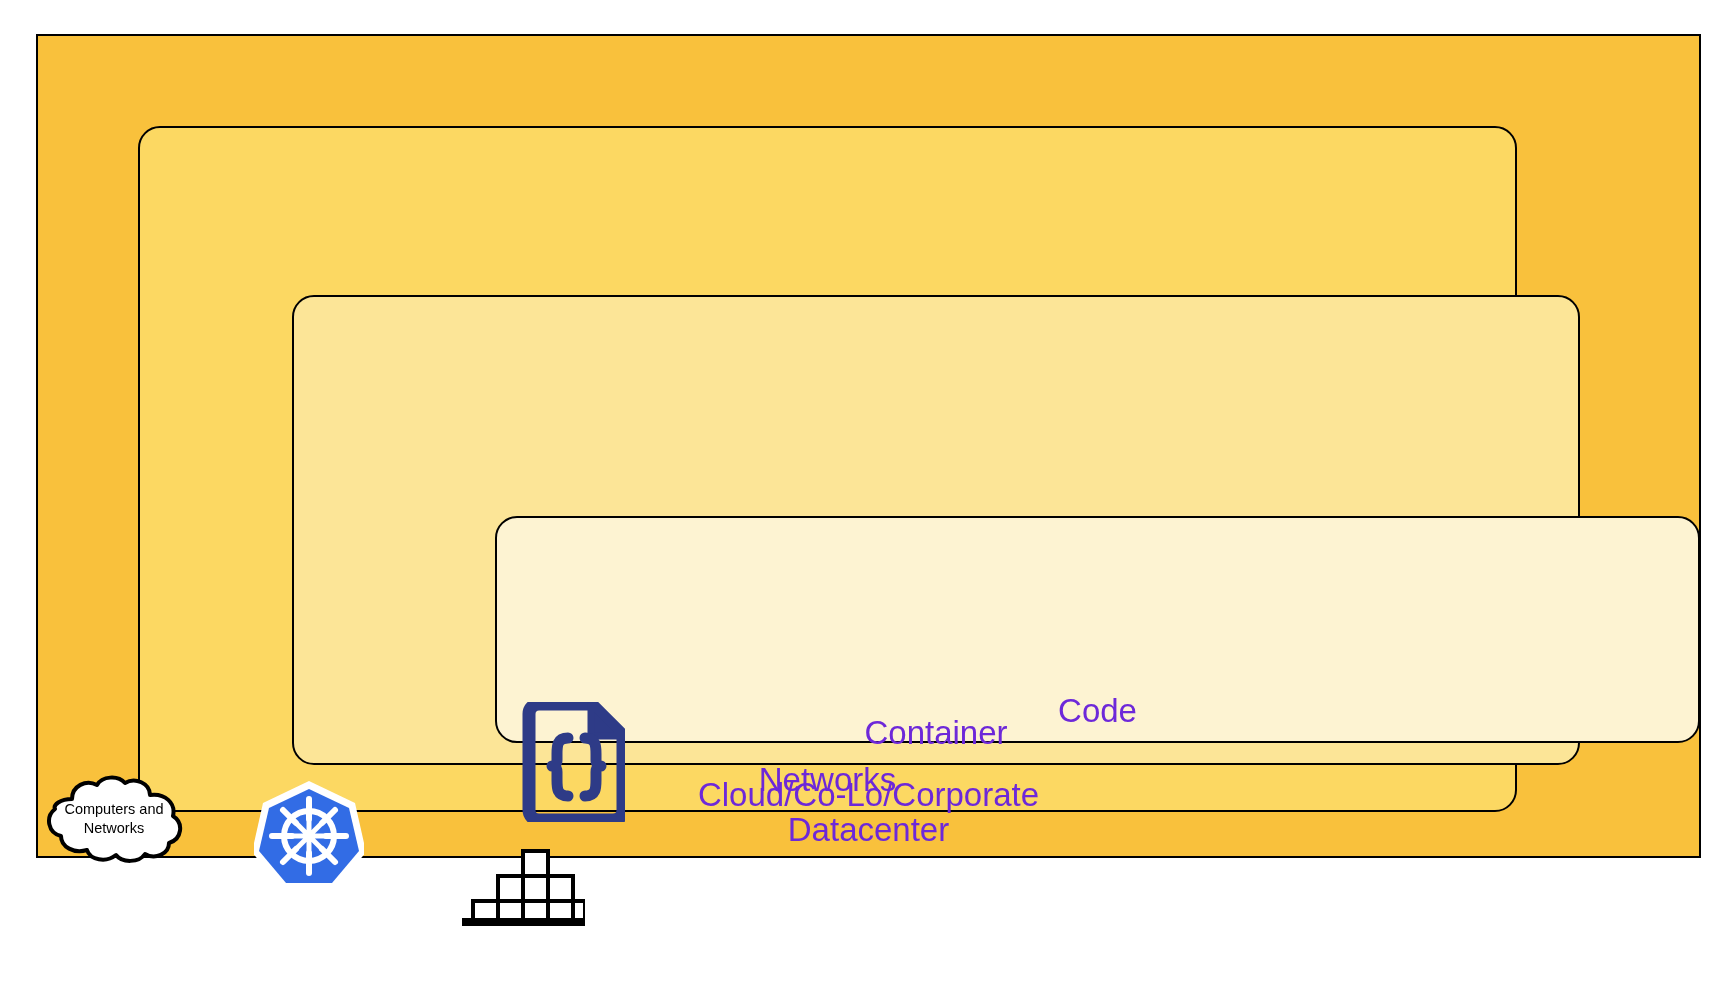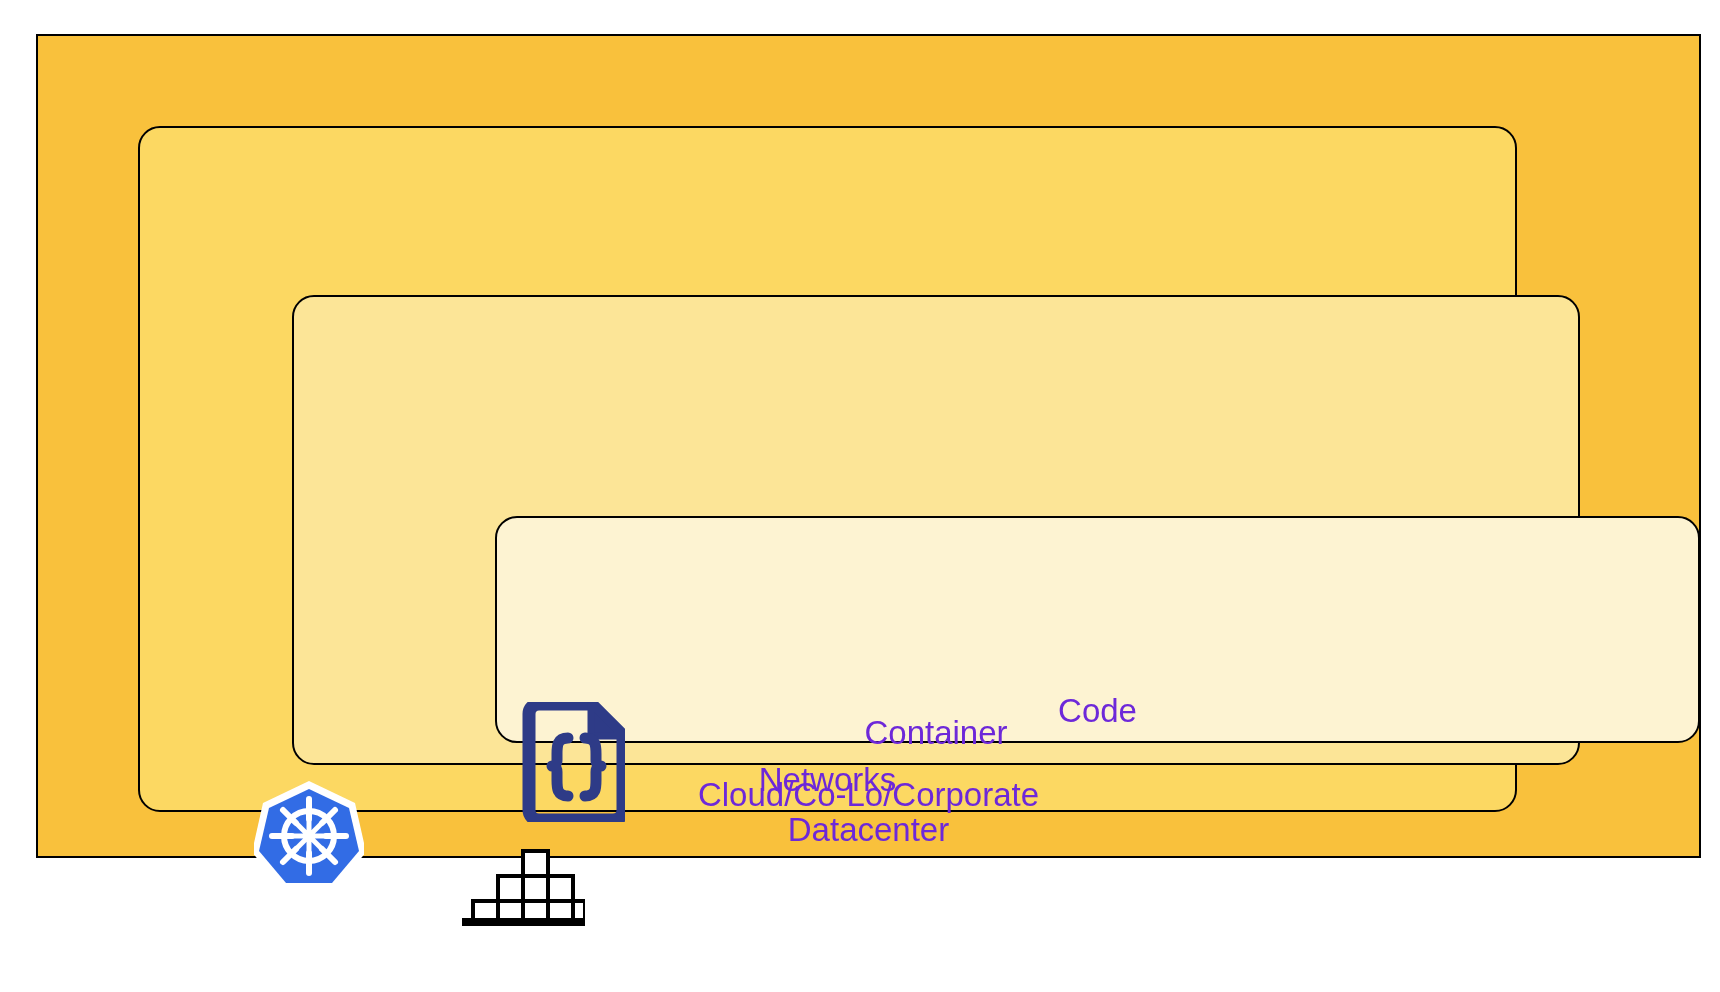--- a/index.html
+++ b/index.html
@@ -190,14 +190,32 @@
         </svg>
       </div>
 
       <div class="layer-label" id="label-cluster">Networks</div>
     </div>
 
     <div class="layer-label" id="label-datacenter">Cloud/Co-Lo/Corporate
 Datacenter</div>
   </div>
 
+  <div id="cloud-computers-networks">
+    <svg width="160" height="88" viewBox="0 0 160 88" xmlns="http://www.w3.org/2000/svg">
+      <path d="M38 24
+               C38 11 52 4 63 10
+               C68 1 84 0 91 8
+               C101 2 116 8 116 20
+               C131 18 142 28 139 41
+               C150 48 148 64 135 68
+               C135 79 121 85 111 79
+               C105 88 88 88 82 80
+               C72 88 56 85 53 75
+               C40 79 27 72 27 61
+               C14 58 11 42 21 34
+               C19 30 26 24 38 24 Z" fill="#FFFFFF" stroke="#000000" stroke-width="4" stroke-linejoin="round"></path>
+    </svg>
+    <div id="cloud-text">Computers and
+Networks</div>
+  </div>
 
 </div>
 
 </body></html>

